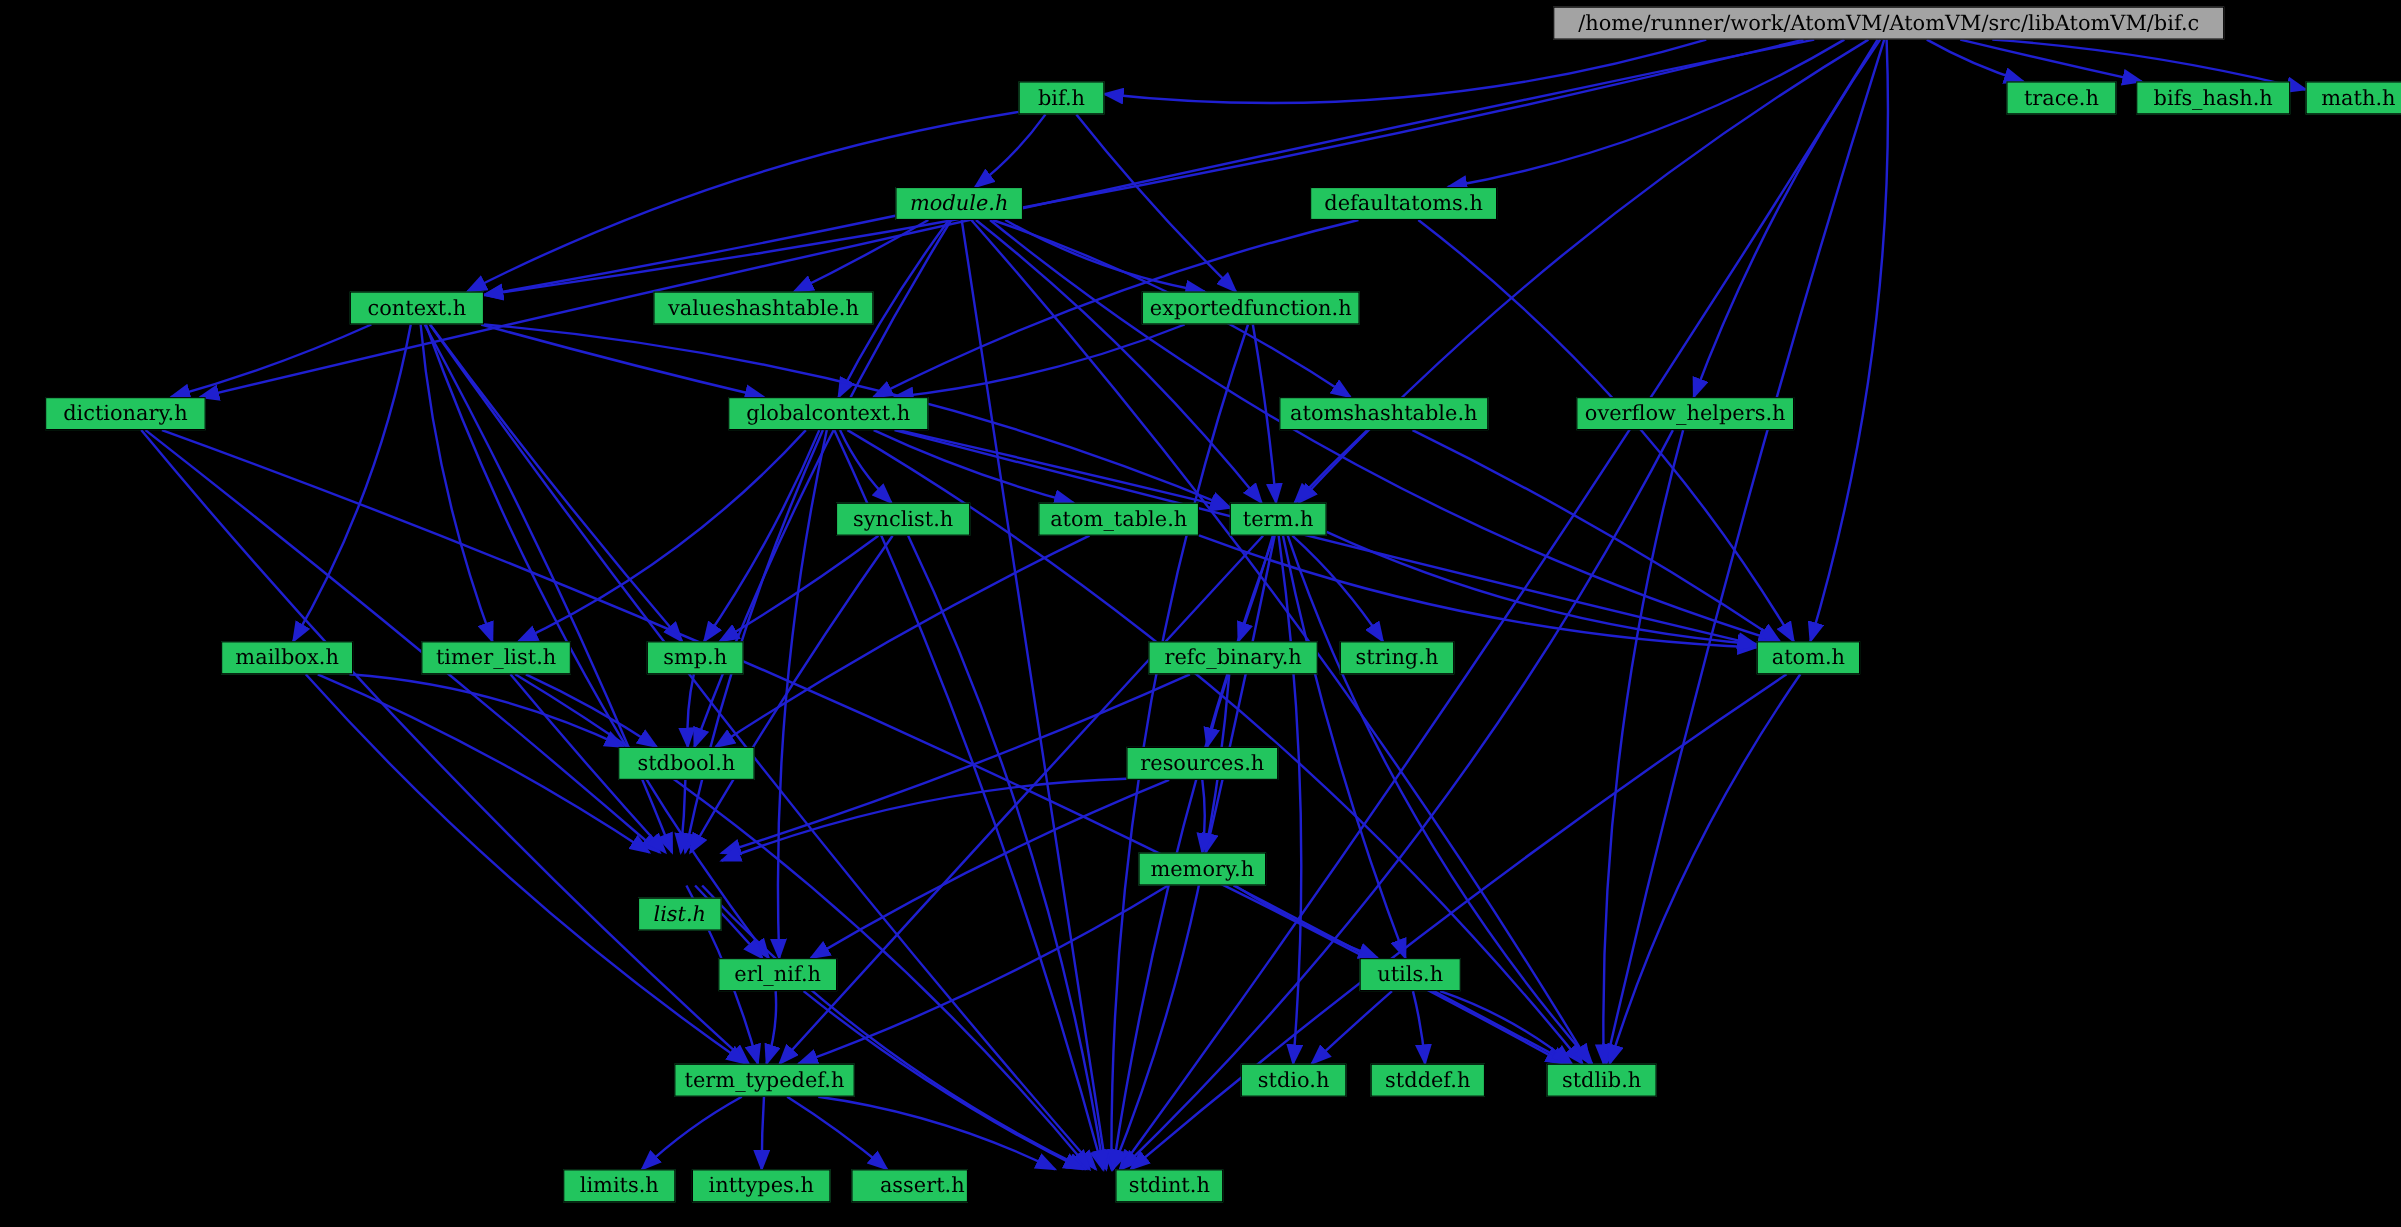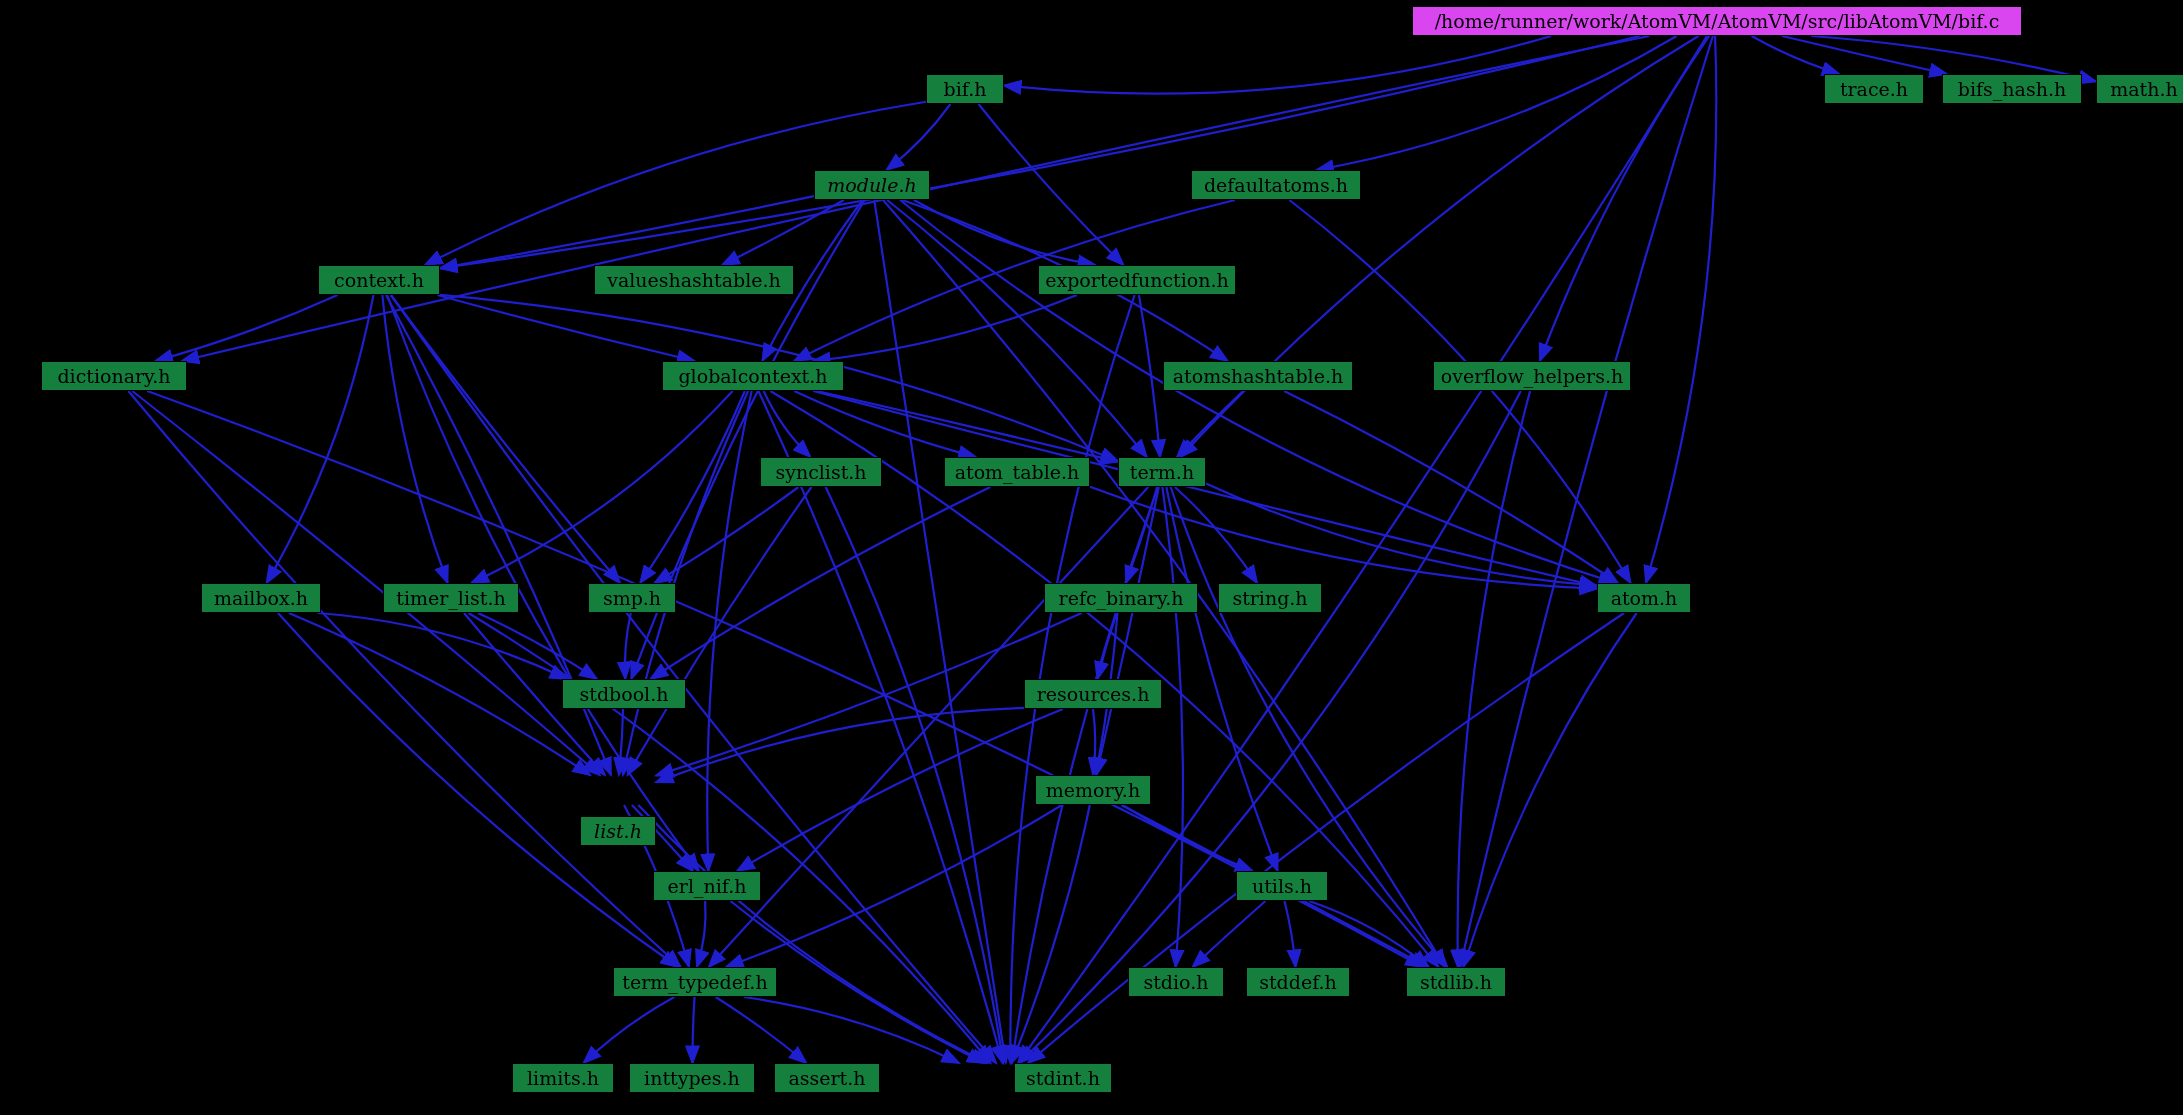--- a/index.html
+++ b/index.html
@@ -20,34 +20,34 @@
     position: absolute;
     left: 0;
     top: 0;
     width: 2183px;
     height: 1115px;
     pointer-events: none;
   }
   .node {
     position: absolute;
     box-sizing: border-box;
-    background: #15803d;
+    background: #22c55e;
     border: 1px solid #000000;
     color: #000000;
     display: flex;
     align-items: center;
     justify-content: center;
     white-space: nowrap;
     font-family: "DejaVu Serif", "Liberation Serif", serif;
     font-size: 19px;
     line-height: 1;
     letter-spacing: 0px;
   }
   .node.root-node {
-    background: #d946ef;
+    background: #a3a3a3;
     border: 1px solid #000000;
   }
   .node-label {
     display: block;
     padding: 0 2px;
   }
 </style>
 </head>
 <body>
 
@@ -261,20 +261,20 @@
       </div>
       <div class="node" style="left: 1406px; top: 967px; width: 100px; height: 30px;">
         <span class="node-label">stdlib.h</span>
       </div>
       <div class="node" style="left: 512px; top: 1063px; width: 102px; height: 30px;">
         <span class="node-label">limits.h</span>
       </div>
       <div class="node" style="left: 629px; top: 1063px; width: 126px; height: 30px; text-align: center;">
         <span class="node-label">inttypes.h</span>
       </div>
-      <div class="node" style="left: 774px; top: 1063px; width: 106px; height: 30px;">
+      <div class="node" style="left: 774px; top: 1063px; width: 106px; height: 30px; justify-content: flex-end;">
         <span class="node-label">assert.h</span>
       </div>
       <div class="node" style="left: 1014px; top: 1063px; width: 98px; height: 30px;">
         <span class="node-label">stdint.h</span>
       </div>
     </div>
 </div>
 
 </body></html>

